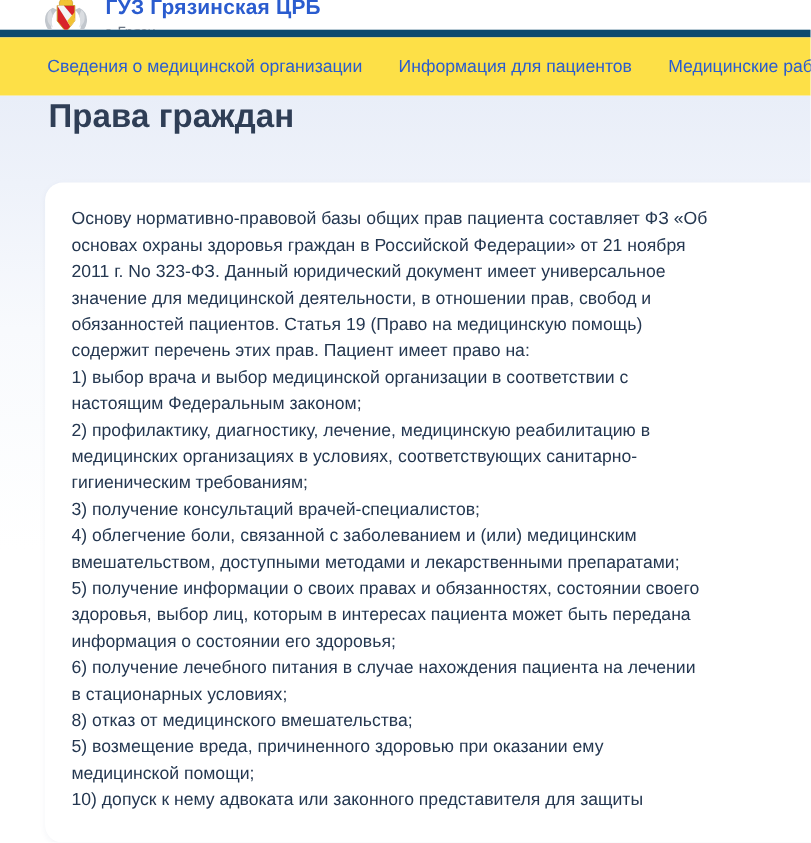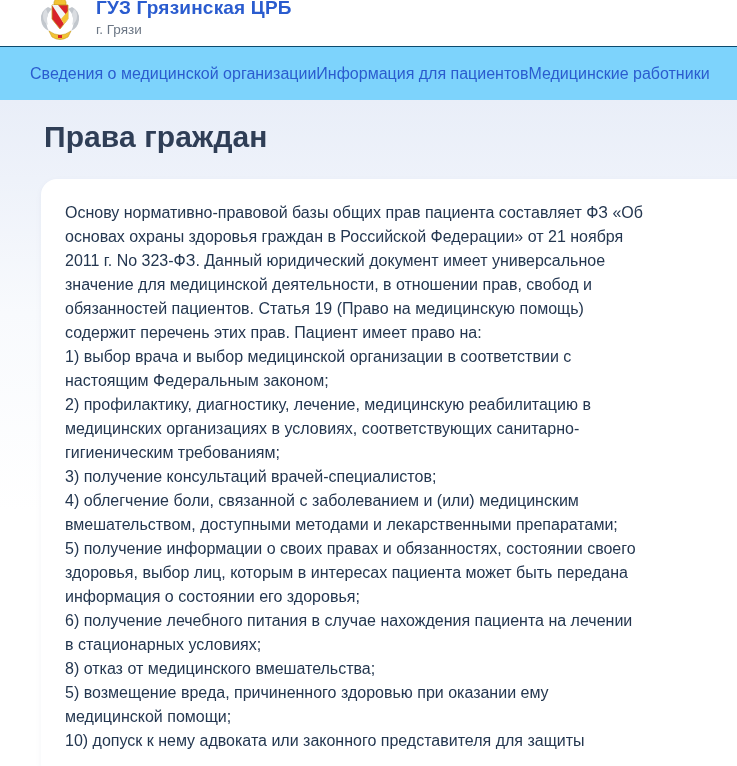--- a/index.html
+++ b/index.html
@@ -6,23 +6,23 @@
   html, body { margin: 0; padding: 0; }
   body {
     width: 737px; height: 766px; overflow: hidden;
     background: #ffffff;
     font-family: "Liberation Sans", sans-serif;
     position: relative;
   }
 
   
   .site-header {
-    height: 47px;
+    height: 34px;
     background: #ffffff;
-    border-bottom: 1px solid #0c4a6e;
+    border-bottom: 7px solid #0c4a6e;
     overflow: hidden;
   }
   .header-inner {
     display: flex;
     align-items: flex-start;
     gap: 14px;
     padding-left: 38px;
     margin-top: -5px;
   }
   .logo-box { width: 44px; height: 48px; flex: 0 0 auto; cursor: pointer; }
@@ -32,42 +32,43 @@
     font-size: 19px; font-weight: 700; line-height: 22px;
     color: #2a5ccf; letter-spacing: .2px; cursor: pointer;
   }
   .org-city {
     font-size: 13.5px; color: #6b7684; margin-top: 3px; line-height: 16px;
   }
 
   
   .main-nav {
     height: 53px;
-    background: #7dd3fc;
+    background: #fde047;
     display: flex;
     align-items: center;
-    padding-left: 30px;
+    gap: 33px;
+    padding-left: 43px;
     white-space: nowrap;
   }
   .main-nav a {
     font-size: 16px;
     color: #2a5ccf;
     text-decoration: none;
     cursor: pointer;
   }
 
   
   .page-main {
     height: 665px;
     background: linear-gradient(180deg, #e9eef8 0%, #eef2fa 12%, #f8fafd 32%, #ffffff 62%);
   }
   .page-title {
     margin: 0;
     height: 79px;
-    padding: 20px 0 0 44px;
+    padding: 2px 0 0 44px;
     font-size: 30px;
     font-weight: 700;
     color: #2f3e56;
     letter-spacing: .1px;
   }
   .content-card {
     margin-left: 41px;
     width: 760px;
     min-height: 600px;
     background: #ffffff;

